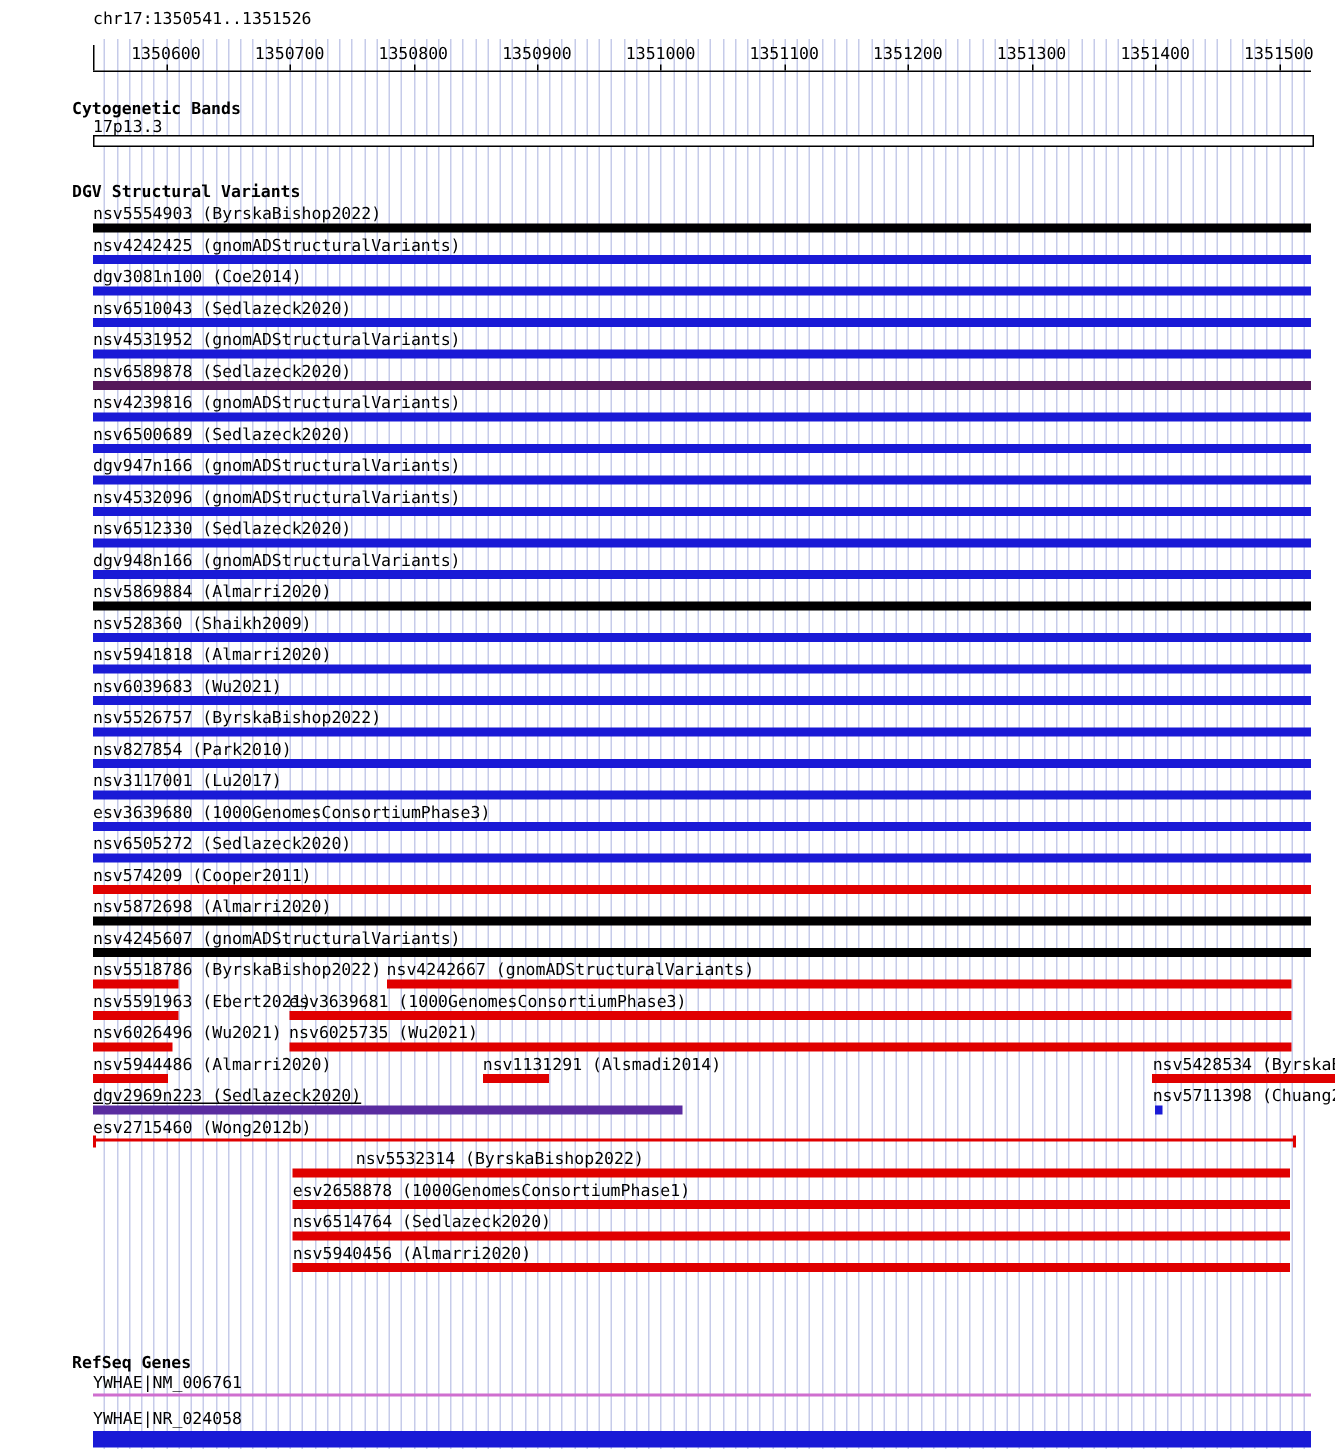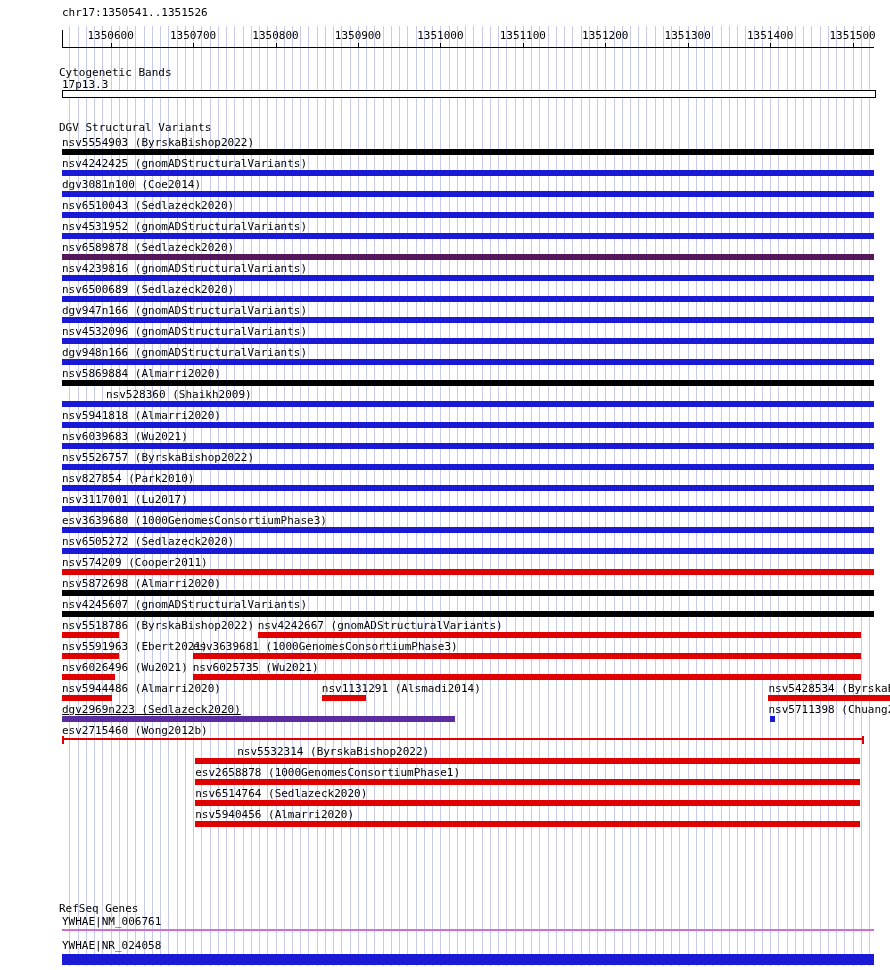--- a/index.html
+++ b/index.html
@@ -7,21 +7,21 @@
     font-family:"DejaVu Sans Mono","Liberation Mono",monospace;font-size:11px;line-height:13px;color:#000;}
   .plot{position:absolute;left:62px;width:812px;}
   .gridlines{top:26px;height:940px;}
   .gridline{position:absolute;top:0;height:100%;width:1px;background:var(--c-grid,#c6cbe9);}
   .region-label{position:absolute;left:62px;top:6px;white-space:nowrap;}
   .ruler{top:30px;height:18px;}
   .ruler-baseline{position:absolute;left:0;right:0;bottom:0;height:1px;background:#000;}
   .ruler-tick{position:absolute;bottom:1px;width:1px;height:4px;background:#000;}
   .ruler-start-tick{position:absolute;left:0;bottom:1px;width:1px;height:17px;background:#000;}
   .ruler-label{position:absolute;bottom:6px;transform:translateX(-50%);white-space:nowrap;}
-  .section-title{position:absolute;left:59px;font-weight:normal;white-space:nowrap;}
+  .section-title{position:absolute;left:48px;font-weight:bold;white-space:nowrap;}
   .cyto-label{position:absolute;left:62px;top:78px;white-space:nowrap;}
   .cyto-band{position:absolute;left:62px;top:90px;width:812px;height:6px;border:1px solid #000;background:#fff;}
   .dgv-rows{top:136px;}
   .trow{position:relative;height:21px;}
   .feat-label{position:absolute;top:0;white-space:nowrap;}
   .feat-bar{position:absolute;top:13px;height:6px;}
   .feat-bracket{position:absolute;top:12px;height:8px;border-left:2px solid;border-right:2px solid;}
   .bracket-line{margin-top:2px;height:2px;}
   .gene-label{position:absolute;left:62px;white-space:nowrap;}
   .refseq-line{position:absolute;left:62px;top:929px;width:812px;height:2px;background:var(--c-magenta,#cf6fcf);}
@@ -199,29 +199,33 @@
       </div>
       <div class="trow">
         <div class="feat-label" style="left: 0%;">dgv947n166 (gnomADStructuralVariants)</div>
         <div class="feat-bar" style="background: rgb(26, 26, 214); left: 0%; width: 100%;"></div>
       </div>
       <div class="trow">
         <div class="feat-label" style="left: 0%;">nsv4532096 (gnomADStructuralVariants)</div>
         <div class="feat-bar" style="background: rgb(26, 26, 214); left: 0%; width: 100%;"></div>
       </div>
       <div class="trow">
+        <div class="feat-label" style="left: 0%;">nsv6512330 (Sedlazeck2020)</div>
+        <div class="feat-bar" style="background: rgb(26, 26, 214); left: 0%; width: 100%;"></div>
+      </div>
+      <div class="trow">
         <div class="feat-label" style="left: 0%;">dgv948n166 (gnomADStructuralVariants)</div>
         <div class="feat-bar" style="background: rgb(26, 26, 214); left: 0%; width: 100%;"></div>
       </div>
       <div class="trow">
         <div class="feat-label" style="left: 0%;">nsv5869884 (Almarri2020)</div>
         <div class="feat-bar" style="background: rgb(0, 0, 0); left: 0%; width: 100%;"></div>
       </div>
       <div class="trow">
-        <div class="feat-label" style="left: 0%; margin-left: 44px;">nsv528360 (Shaikh2009)</div>
+        <div class="feat-label" style="left: 0%;">nsv528360 (Shaikh2009)</div>
         <div class="feat-bar" style="background: rgb(26, 26, 214); left: 0%; width: 100%;"></div>
       </div>
       <div class="trow">
         <div class="feat-label" style="left: 0%;">nsv5941818 (Almarri2020)</div>
         <div class="feat-bar" style="background: rgb(26, 26, 214); left: 0%; width: 100%;"></div>
       </div>
       <div class="trow">
         <div class="feat-label" style="left: 0%;">nsv6039683 (Wu2021)</div>
         <div class="feat-bar" style="background: rgb(26, 26, 214); left: 0%; width: 100%;"></div>
       </div>

